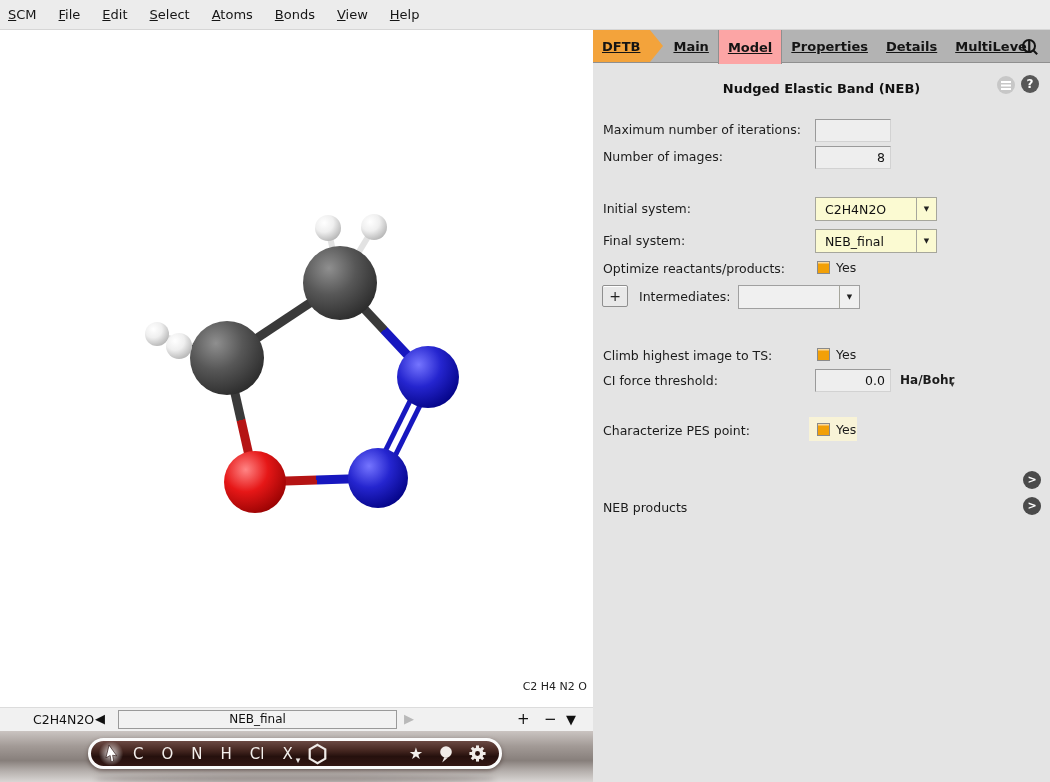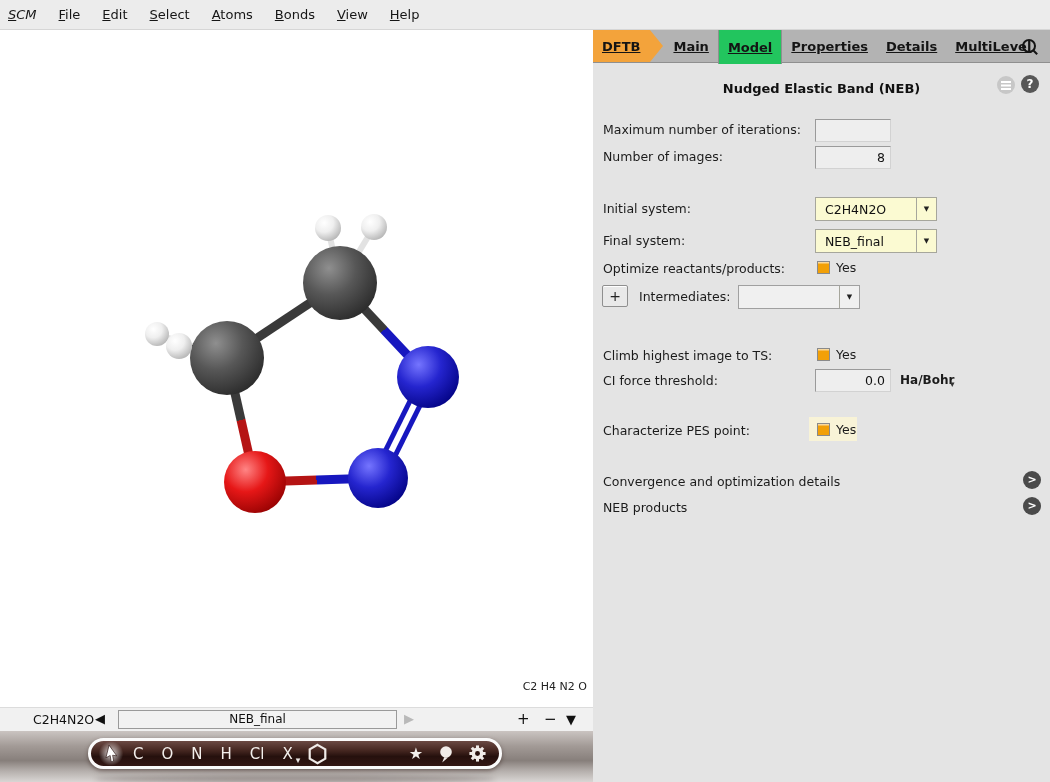--- a/index.html
+++ b/index.html
@@ -4,21 +4,21 @@
 <style>
   * { margin:0; padding:0; box-sizing:border-box; }
   html,body { width:1050px; height:782px; overflow:hidden;
     font-family:"DejaVu Sans","Liberation Sans",sans-serif; background:#ececec; }
   .app { position:absolute; left:0; top:0; width:1050px; height:782px; }
 
   
   .menubar { position:absolute; left:0; top:0; width:1050px; height:30px;
     background:#ececec; border-bottom:1px solid #d6d6d6; display:flex; align-items:center; }
   .menu-item { display:inline-block; padding:0 11px; font-size:13px; color:#161616; cursor:default; }
-  .menu-item:first-child { padding-left:8px;font-style:italic; }
+  .menu-item:first-child { padding-left:8px; }
   .menu-item::first-letter { text-decoration:underline; }
 
   
   .viewer { position:absolute; left:0; top:30px; width:593px; height:677px; background:#ffffff; }
   .formula { position:absolute; right:6px; top:650px; font-size:11px; color:#222; }
 
   
   .vb-bar { position:absolute; left:0; top:707px; width:593px; height:24px;
     background:#f1f1f1; border-top:1px solid #dcdcdc; }
   .vb-system { position:absolute; left:33px; top:4px; font-size:12.5px; color:#111; }
@@ -59,21 +59,21 @@
   
   .panel { position:absolute; left:593px; top:30px; width:457px; height:752px; background:#e4e4e4; }
   .tabbar { position:absolute; left:0; top:0; width:457px; height:33px;
     background:#b3b3b3; border-bottom:1px solid #8f8f8f; display:flex; align-items:stretch; }
   .tab { font-size:13px; font-weight:bold; color:#141414; display:flex; align-items:center;
     padding:0 9px; cursor:pointer; position:relative;text-decoration:underline; }
   .tab-dftb { background:#f3a33b; padding:0 10px 0 9px; margin-right:14px; }
   .tab-dftb::after { content:""; position:absolute; left:100%; top:0;
     border-top:16.5px solid transparent; border-bottom:16.5px solid transparent;
     border-left:13px solid #f3a33b; }
-  .tab-active { background:#22c55e; border-left:1px solid #8f8f8f; border-right:1px solid #8f8f8f;
+  .tab-active { background:#fca5a5; border-left:1px solid #8f8f8f; border-right:1px solid #8f8f8f;
     height:34px; z-index:2;text-align:right; }
   .search { position:absolute; right:11px; top:8px; width:18px; height:18px; cursor:pointer; }
   .search::before { content:""; position:absolute; left:1px; top:1px; width:10px; height:10px;
     border:2px solid #141414; border-radius:50%; }
   .search::after { content:""; position:absolute; left:12.5px; top:11px; width:2.4px; height:6px;
     background:#141414; transform:rotate(-45deg); }
 
   .content { position:absolute; left:0; top:40px; width:534px; height:719px; }
   .panel-title { position:absolute; left:0; top:11px; width:457px; text-align:center;
     font-size:13px; font-weight:bold; color:#111; }
@@ -335,21 +335,20 @@
       <span class="row-label" style="top:303px">CI force threshold:</span>
       <input class="field" style="left: 222px; top: 299px;" value="0.0">
       <span class="unit" style="left:307px;top:303px">Ha/Bohr</span>
       <span class="unit-caret" style="left:357px;top:302px"></span>
 
       <div class="hl" style="top:347px"></div>
       <span class="row-label" style="top:353px">Characterize PES point:</span>
       <span class="cb" style="left:224px;top:353px"></span>
       <span class="cb-yes" style="left:243px;top:352px">Yes</span>
 
-      <span class="link-label" style="top:404px">Convergence and optimization details</span>
       <span class="chev" style="top:401px"></span>
 
       <span class="link-label" style="top:430px">NEB products</span>
       <span class="chev" style="top:427px"></span>
     </div>
   </div>
 
 </div>
 
 </body></html>

